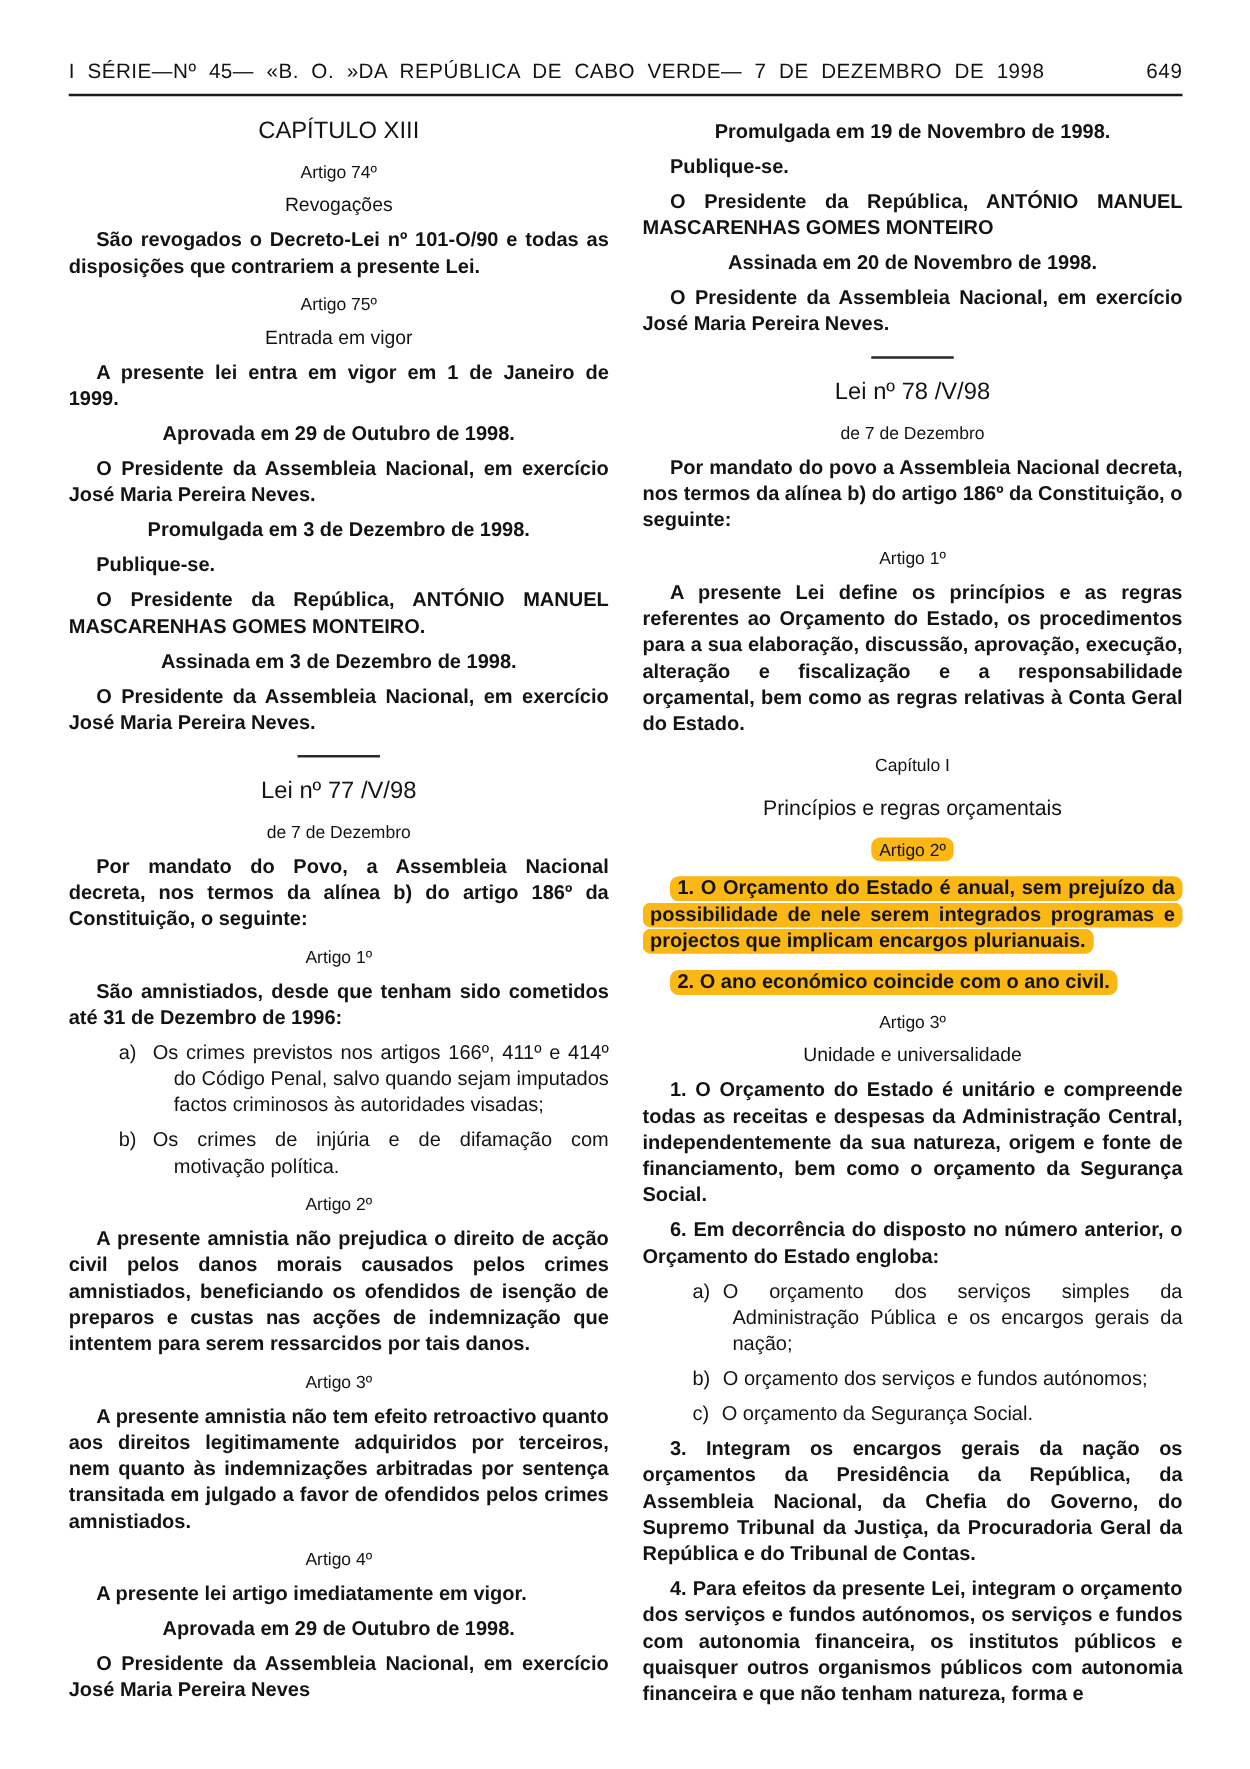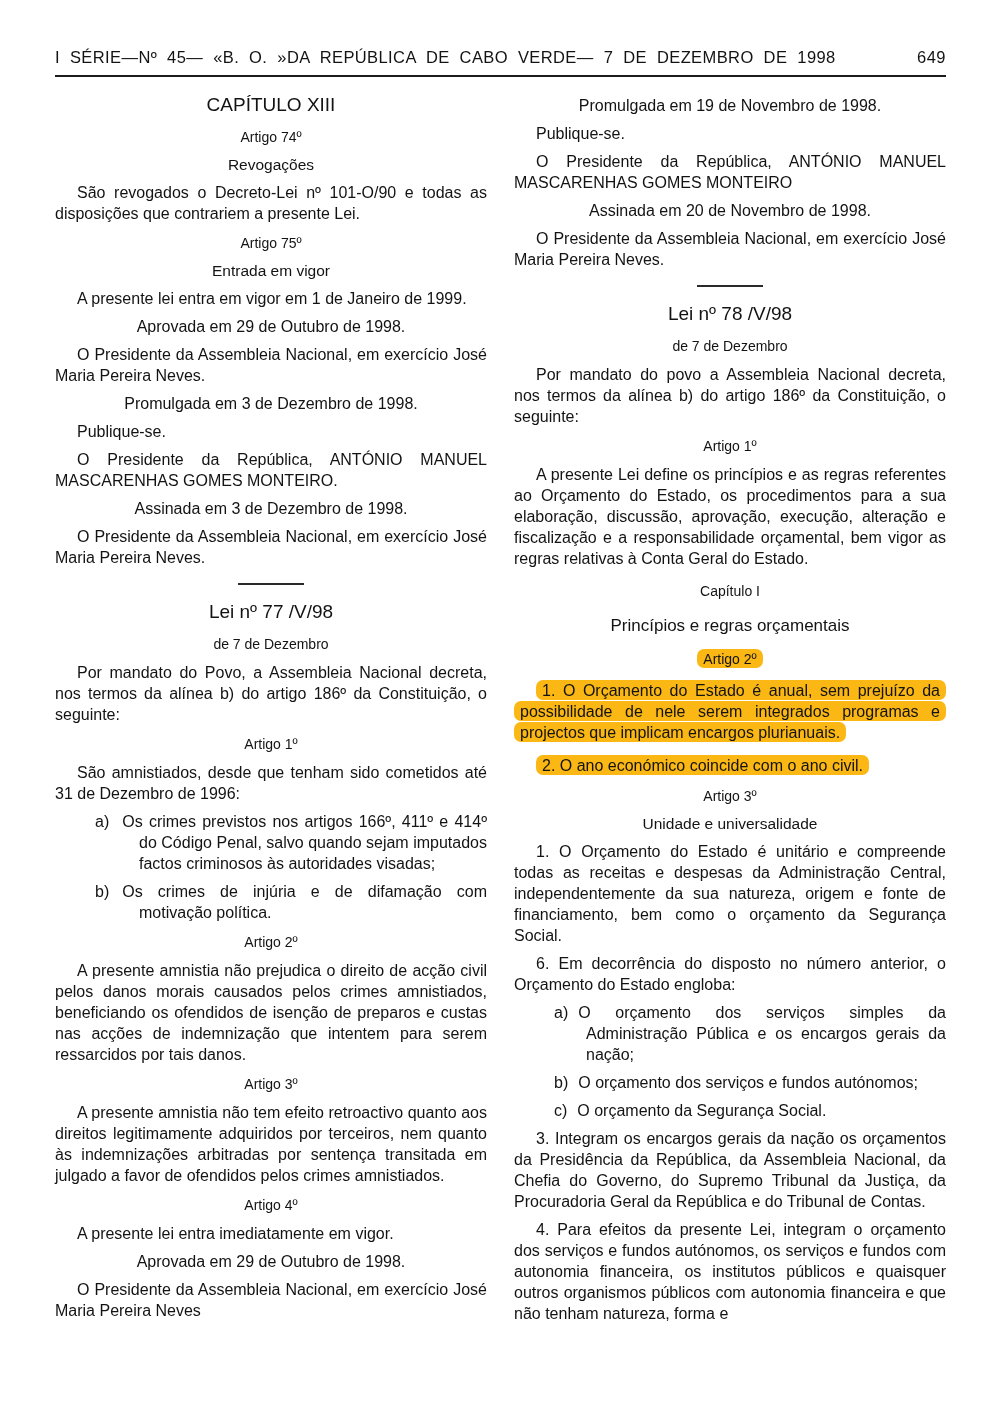--- a/index.html
+++ b/index.html
@@ -38,20 +38,21 @@
   }
   .col {
     width: 432px;
     font-size: 16px;
     line-height: 21px;
   }
   .para {
     margin: 0 0 7px;
     text-align: justify;
     text-indent: 22px;
+    font-weight: bold;
   }
   .center {
     text-align: center;
     text-indent: 0;
   }
   .h-lg {
     font-size: 19px;
     line-height: 24px;
     text-align: center;
     margin: 10px 0 11px;
@@ -137,41 +138,41 @@
       <p class="li"><span class="marker">a)</span><span>Os crimes previstos nos artigos 166º, 411º e 414º do Código Penal, salvo quando sejam imputados factos criminosos às autoridades visadas;</span></p>
       <p class="li"><span class="marker">b)</span><span>Os crimes de injúria e de difamação com motivação política.</span></p>
 
       <div class="label">Artigo 2º</div>
       <p class="para">A presente amnistia não prejudica o direito de acção civil pelos danos morais causados pelos crimes amnistiados, beneficiando os ofendidos de isenção de preparos e custas nas acções de indemnização que intentem para serem ressarcidos por tais danos.</p>
 
       <div class="label">Artigo 3º</div>
       <p class="para">A presente amnistia não tem efeito retroactivo quanto aos direitos legitimamente adquiridos por terceiros, nem quanto às indemnizações arbitradas por sentença transitada em julgado a favor de ofendidos pelos crimes amnistiados.</p>
 
       <div class="label">Artigo 4º</div>
-      <p class="para">A presente lei entra imediatamente em vigor.</p>
+      <p class="para">A presente lei artigo imediatamente em vigor.</p>
 
       <p class="para center">Aprovada em 29 de Outubro de 1998.</p>
       <p class="para">O Presidente da Assembleia Nacional, em exercício José Maria Pereira Neves</p>
     </div>
 
     <div class="col">
       <p class="para center" style="margin-top:2px;">Promulgada em 19 de Novembro de 1998.</p>
       <p class="para">Publique-se.</p>
       <p class="para">O Presidente da República, ANTÓNIO MANUEL MASCARENHAS GOMES MONTEIRO</p>
       <p class="para center">Assinada em 20 de Novembro de 1998.</p>
       <p class="para">O Presidente da Assembleia Nacional, em exercício José Maria Pereira Neves.</p>
 
       <hr class="rule">
 
       <div class="h-lg">Lei nº 78 /V/98</div>
       <div class="label">de 7 de Dezembro</div>
       <p class="para">Por mandato do povo a Assembleia Nacional decreta, nos termos da alínea b) do artigo 186º da Constituição, o seguinte:</p>
 
       <div class="label">Artigo 1º</div>
-      <p class="para">A presente Lei define os princípios e as regras referentes ao Orçamento do Estado, os procedimentos para a sua elaboração, discussão, aprovação, execução, alteração e fiscalização e a responsabilidade orçamental, bem vigor as regras relativas à Conta Geral do Estado.</p>
+      <p class="para">A presente Lei define os princípios e as regras referentes ao Orçamento do Estado, os procedimentos para a sua elaboração, discussão, aprovação, execução, alteração e fiscalização e a responsabilidade orçamental, bem como as regras relativas à Conta Geral do Estado.</p>
 
       <div class="h-lg" style="font-size:14px;">Capítulo I</div>
       <div class="h-lg" style="font-size:17px; margin-top:2px;">Princípios e regras orçamentais</div>
 
       <div class="label"><span class="hl">Artigo 2º</span></div>
 
       <p class="para gap-top"><span class="hl">1. O Orçamento do Estado é anual, sem prejuízo da possibilidade de nele serem integrados programas e projectos que implicam encargos plurianuais.</span></p>
       <p class="para gap-top"><span class="hl">2. O ano económico coincide com o ano civil.</span></p>
 
       <div class="label gap-top">Artigo 3º</div>

